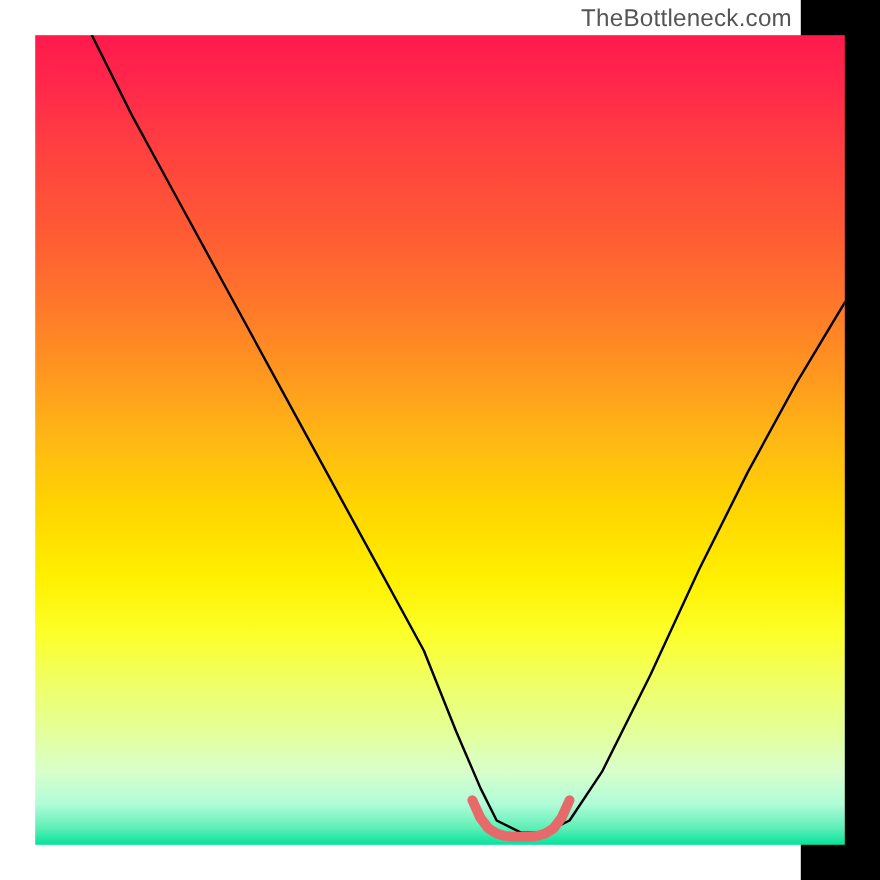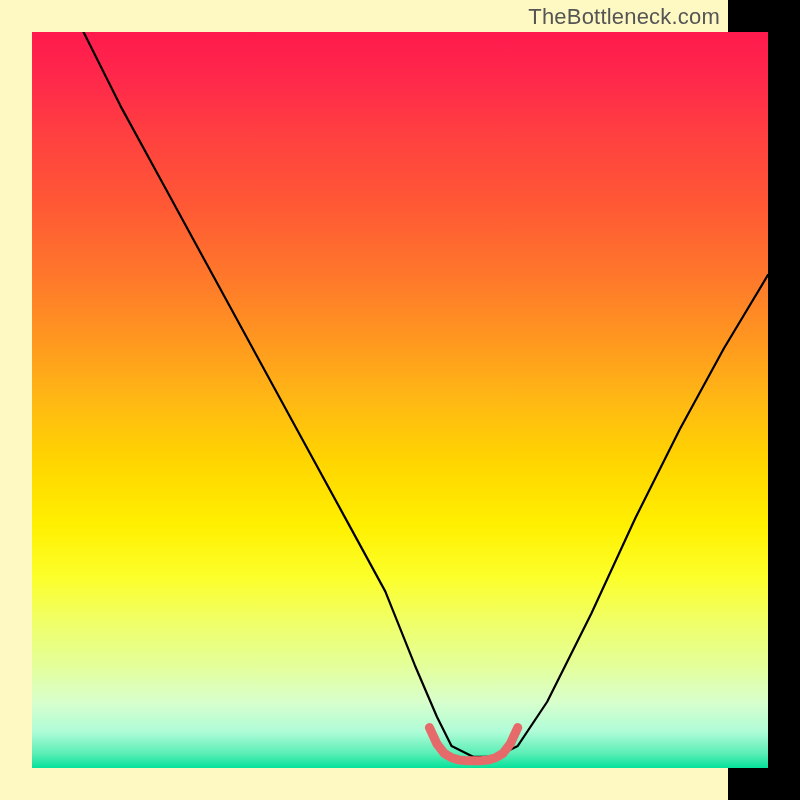--- a/index.html
+++ b/index.html
@@ -7,21 +7,21 @@
     padding: 0;
     width: 800px;
     height: 800px;
     background: #000;
     font-family: Arial, Helvetica, sans-serif;
   }
   .frame {
     position: relative;
     width: 728px;
     height: 800px;
-    background: #fef9c3;
+    background: #ffffff;
   }
   .plot {
     position: absolute;
     left: 32px;
     top: 32px;
     width: 736px;
     height: 736px;
     
     background: linear-gradient(
       to bottom,

